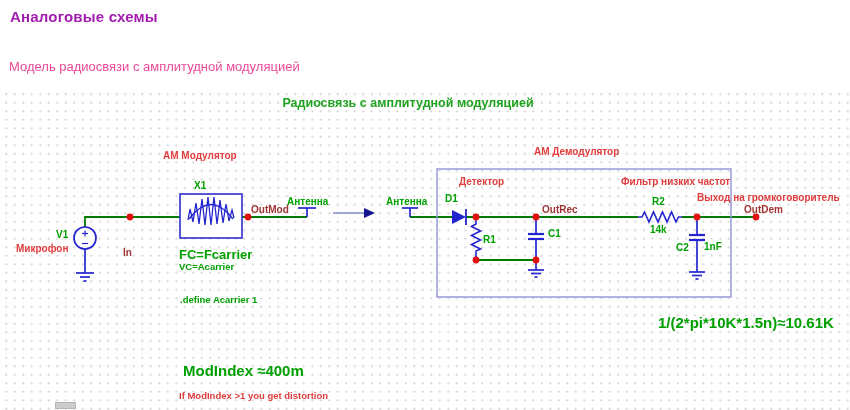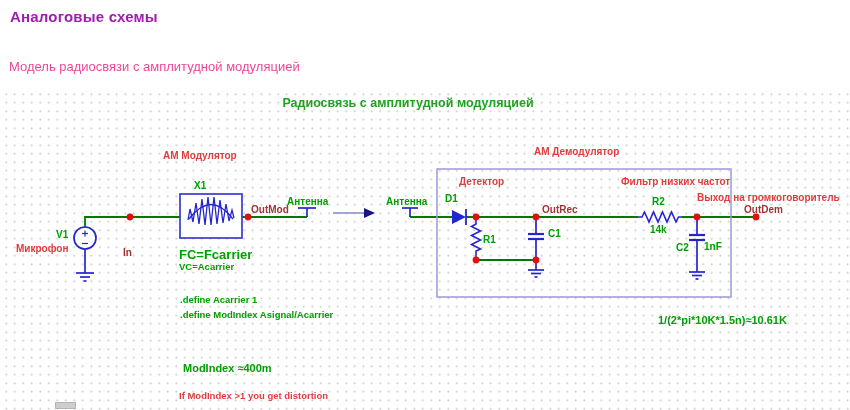--- a/index.html
+++ b/index.html
@@ -26,23 +26,23 @@
   .schematic svg{position:absolute; left:0; top:0;}
   .lbl{position:absolute; white-space:nowrap; font-size:10px; font-weight:700; line-height:12px;}
   .green{color:#00a000;}
   .red{color:#e03c3c;}
   .node{color:#a03434;}
   .sch-title{
     position:absolute; left:268px; top:8px; width:280px; text-align:center;
     font-size:12.5px; font-weight:700; color:#1fa31f; white-space:nowrap;
   }
   .defines{position:absolute; font-size:9.5px; font-weight:700; color:#00a000; line-height:15px; white-space:nowrap;}
-  .formula{position:absolute; left:658px; top:226px; font-size:11px; font-weight:700; color:#00a000; white-space:nowrap;}
+  .formula{position:absolute; left:658px; top:226px; font-size:15px; font-weight:700; color:#00a000; white-space:nowrap;}
   .warn{position:absolute; left:179px; top:287px; font-size:9.5px; font-weight:700; color:#e03c3c; white-space:nowrap;margin-top:15px;}
-  .modnote{position:absolute; left:183px; top:274px; font-size:11px; font-weight:700; color:#00a000; white-space:nowrap;}
+  .modnote{position:absolute; left:183px; top:274px; font-size:15px; font-weight:700; color:#00a000; white-space:nowrap;}
   .hscroll-thumb{
     position:absolute; left:55px; top:402px; width:21px; height:7px;
     background:#cdcdcd; border:1px solid #b5b5b5; box-sizing:border-box;
   }
 </style>
 </head>
 <body>
 
 <div class="page">
 
@@ -170,21 +170,20 @@
     <div class="lbl green" style="left:652px; top:108px;">R2</div>
     <div class="lbl green" style="left:650px; top:136px;">14k</div>
     <div class="lbl green" style="left:676px; top:154px;">C2</div>
     <div class="lbl green" style="left:704px; top:153px;">1nF</div>
 
     <div class="lbl green" style="left:179px; top:161px; font-size:13px;">FC=Fcarrier</div>
     <div class="lbl green" style="left:179px; top:173px; font-size:9.5px;">VC=Acarrier</div>
 
     <div class="defines" style="left:180px; top:204px;">
       <div>.define Acarrier 1</div>
-      <div>.define ModIndex Asignal/Acarrier</div>
     </div>
 
     <div class="modnote">ModIndex ≈400m</div>
     <div class="warn">If ModIndex &gt;1 you get distortion</div>
     <div class="formula">1/(2*pi*10K*1.5n)≈10.61K</div>
 
   </div>
 
   <div class="hscroll-thumb"></div>
 

